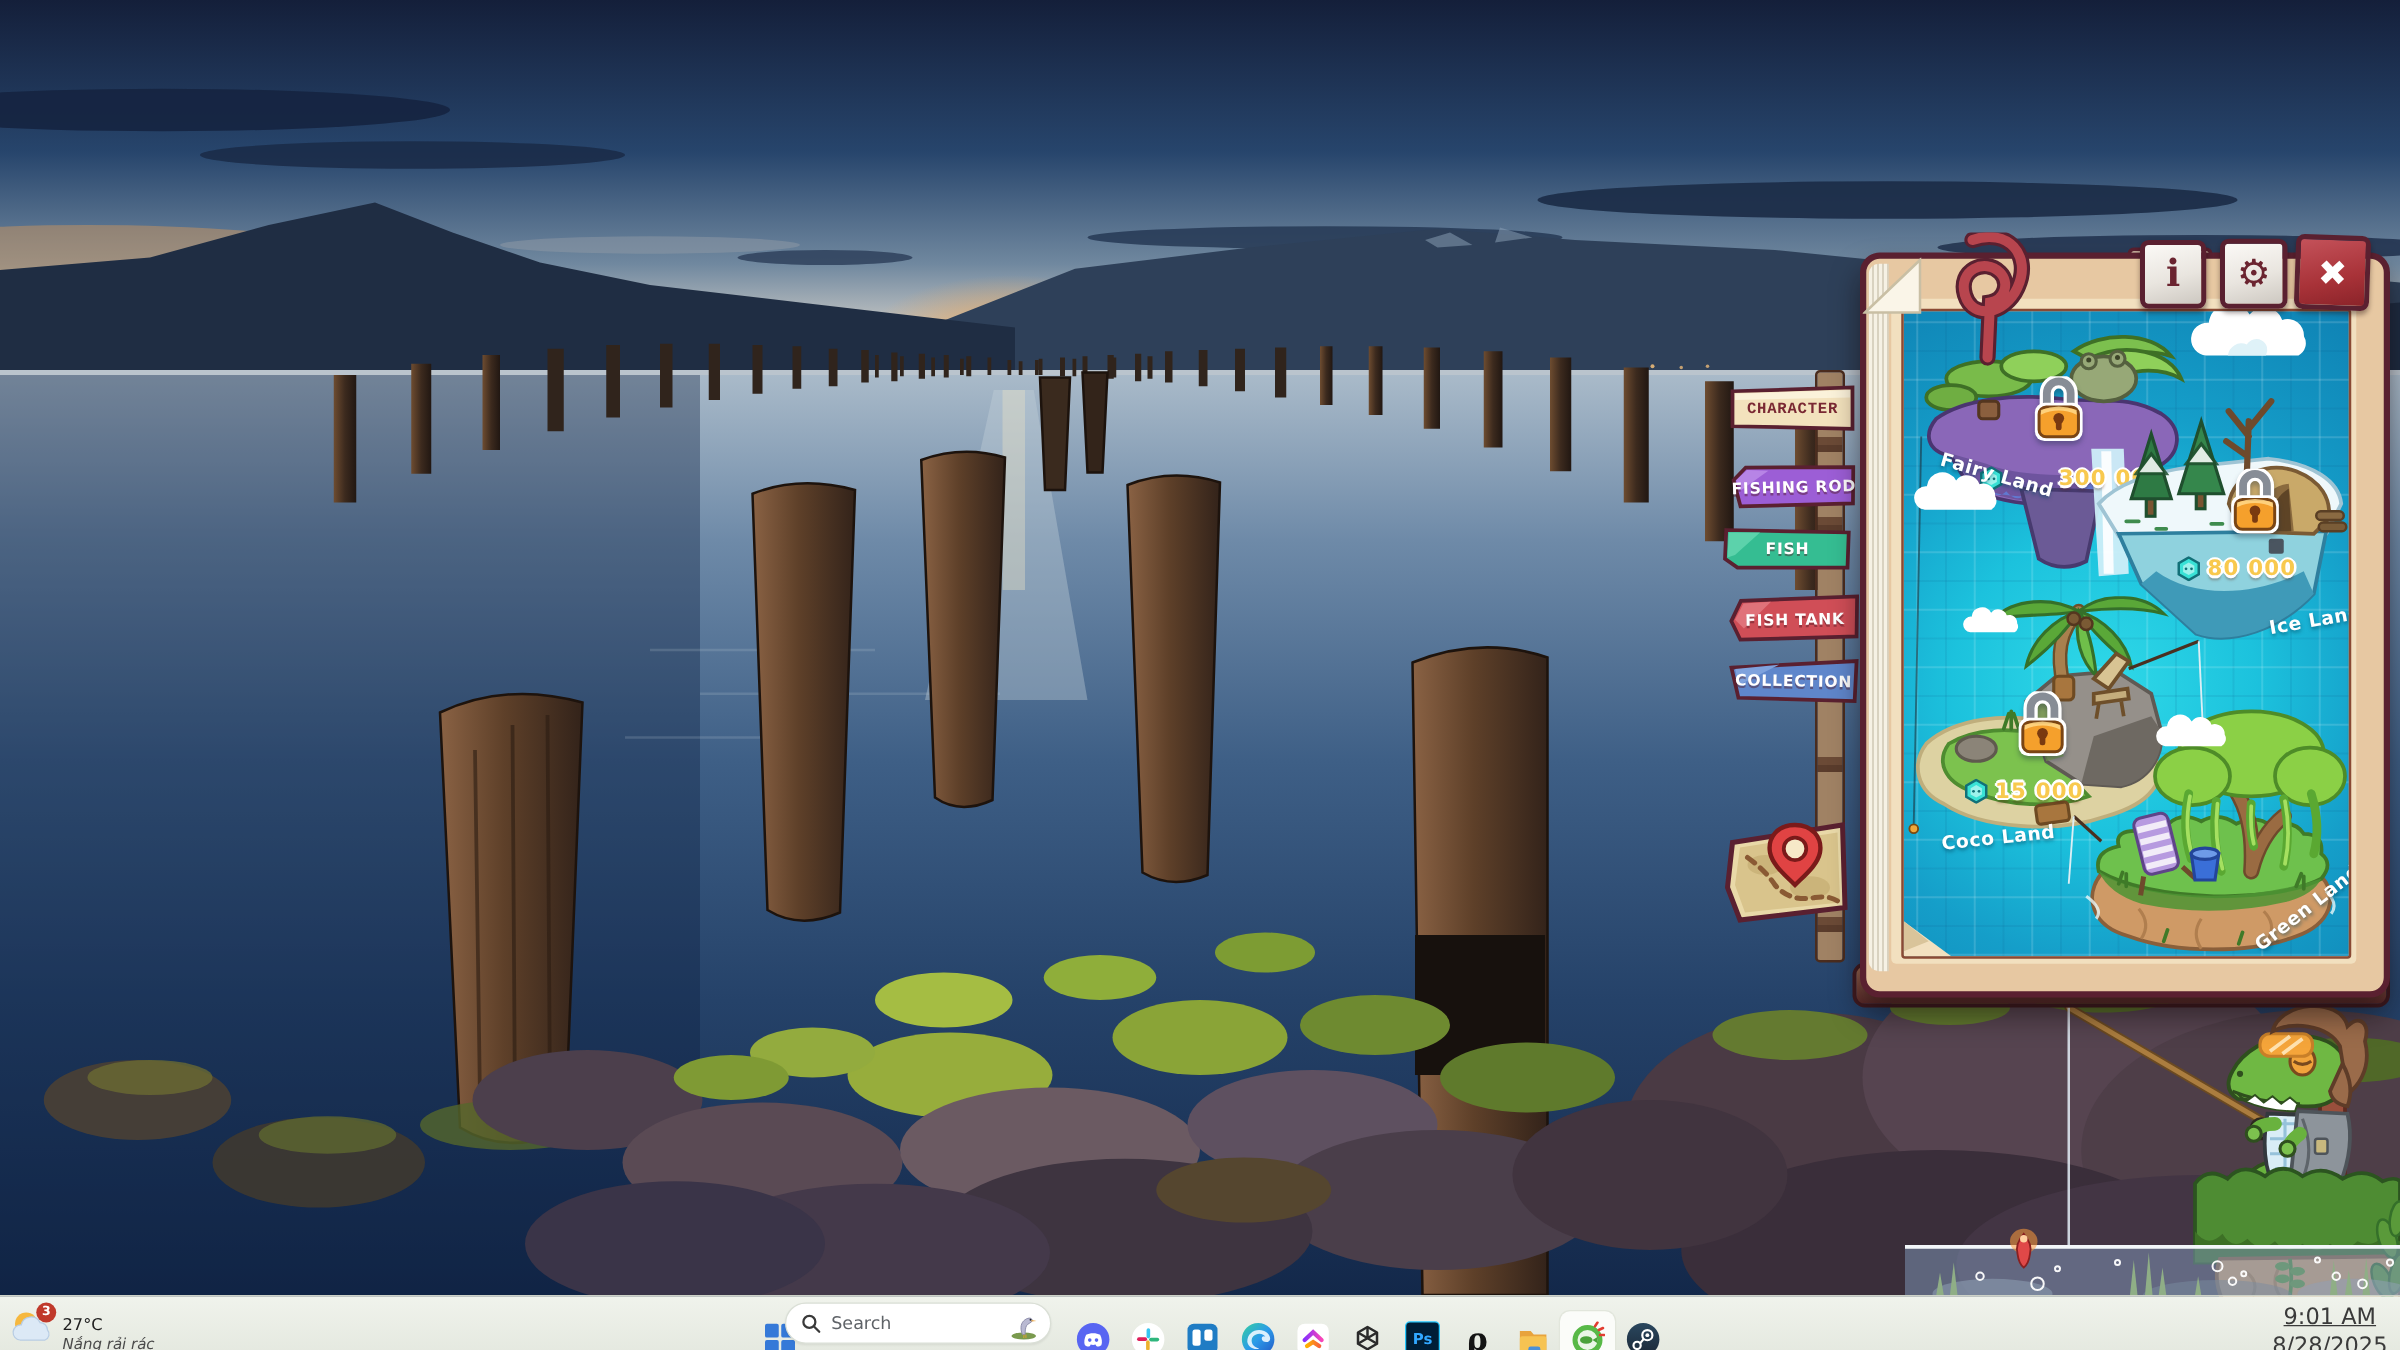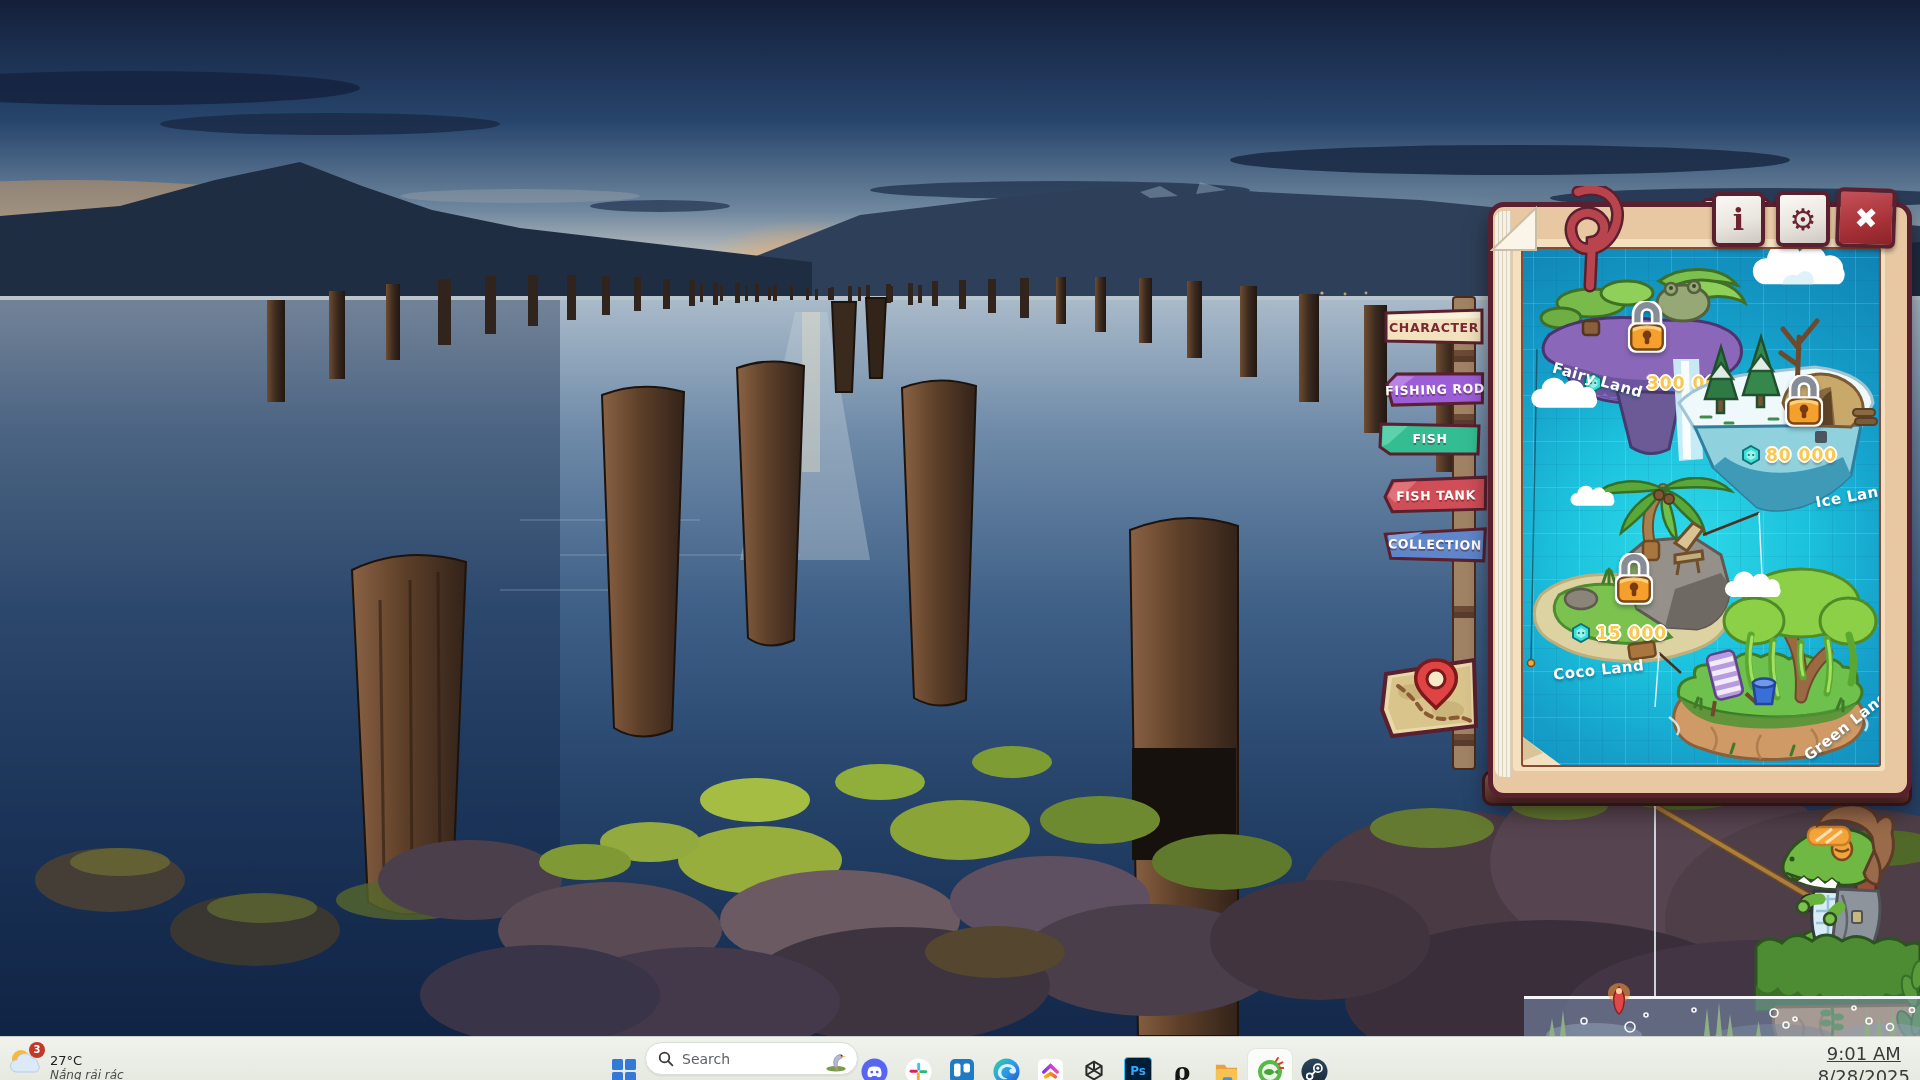--- a/index.html
+++ b/index.html
@@ -36,21 +36,21 @@
     background:linear-gradient(165deg,#fbf9f6 0%,#e9e5df 55%,#cdc8c1 100%);box-shadow:0 3px 4px rgba(30,10,10,.4);cursor:pointer;}
   .wbtn .g{color:#6b2430;font-weight:bold;}
   
   #taskbar{left:0;top:1036px;width:1920px;height:44px;background:linear-gradient(#f0f3ec,#e5e9e0);
     border-top:1px solid #cdd2c8;z-index:40;}
   .tb-ic{width:44px;height:44px;display:flex;align-items:center;justify-content:center;position:relative;cursor:pointer;margin-top:12px;}
   .ind{position:absolute;bottom:2px;left:50%;transform:translateX(-50%);height:3px;border-radius:2px;}
   .ind.gray{width:7px;background:#9aa0a6;}
   .ind.blue{width:17px;background:#2f7cd6;}
   #clock{position:absolute;right:10px;top:5px;text-align:center;font-size:18px;color:#3a3a3a;line-height:1.3;cursor:pointer;text-decoration:underline;}
-  #search-pill{position:absolute;left:645px;top:5px;width:213px;height:33px;background:#fff;border:1px solid #dadfd6;
+  #search-pill{position:absolute;left:628px;top:5px;width:213px;height:33px;background:#fff;border:1px solid #dadfd6;
     border-radius:17px;display:flex;align-items:center;gap:8px;padding:0 6px 0 12px;box-sizing:border-box;cursor:pointer;box-shadow:0 1px 2px rgba(0,0,0,.08);}
   #search-pill .ph{color:#5f6368;font-size:14px;flex:1;}
   #weather{position:absolute;left:8px;top:2px;display:flex;align-items:center;gap:8px;cursor:pointer;}
   #weather .t1{font-size:13px;color:#202020;margin-top:14px;}
   #weather .t2{font-size:12px;color:#4a4a4a;font-style:italic;}
 </style>
 </head>
 <body>
 
 <div id="stage">
@@ -318,21 +318,21 @@
 
   <div id="book-back" class="abs"></div>
 
   <div class="abs" style="left:1452px;top:296px;width:20px;height:470px;z-index:8;background:repeating-linear-gradient(#a08264 0 52px,#6b4a36 52px 58px,#5a3c2c 58px 64px);border-radius:4px;border:2px solid #4a2c1e;"></div>
 
   <div class="flag" style="left:1383px;top:308px;width:102px;height:38px;">
     <svg width="102" height="38" viewBox="0 0 102 38">
         <polygon points="3,5 99,2 99,35 3,33" fill="#f3e2bd" stroke="#5a2030" stroke-width="3"></polygon>
         <polygon points="5,7 97,4 97,10 5,12" fill="#fbf2da"></polygon>
       </svg>
-    <div class="lbl" style="color:#7a2833;text-shadow:none;">CHARACTER</div>
+    <div class="lbl" style="color:#7a2833;text-shadow:none;font-family:Liberation Mono, monospace;">CHARACTER</div>
   </div>
   <div class="flag" style="left:1385px;top:371px;width:100px;height:36px;transform:rotate(-1.5deg);">
     <svg width="100" height="36" viewBox="0 0 100 36">
         <polygon points="2,12 12,2 98,4 97,33 7,33" fill="#9c5ed6" stroke="#5a2030" stroke-width="3"></polygon>
         <polygon points="4,12 13,4 30,5 8,20" fill="#b784e6"></polygon>
       </svg>
     <div class="lbl">FISHING ROD</div>
   </div>
   <div class="flag" style="left:1378px;top:420px;width:104px;height:37px;">
     <svg width="104" height="37" viewBox="0 0 104 37">

